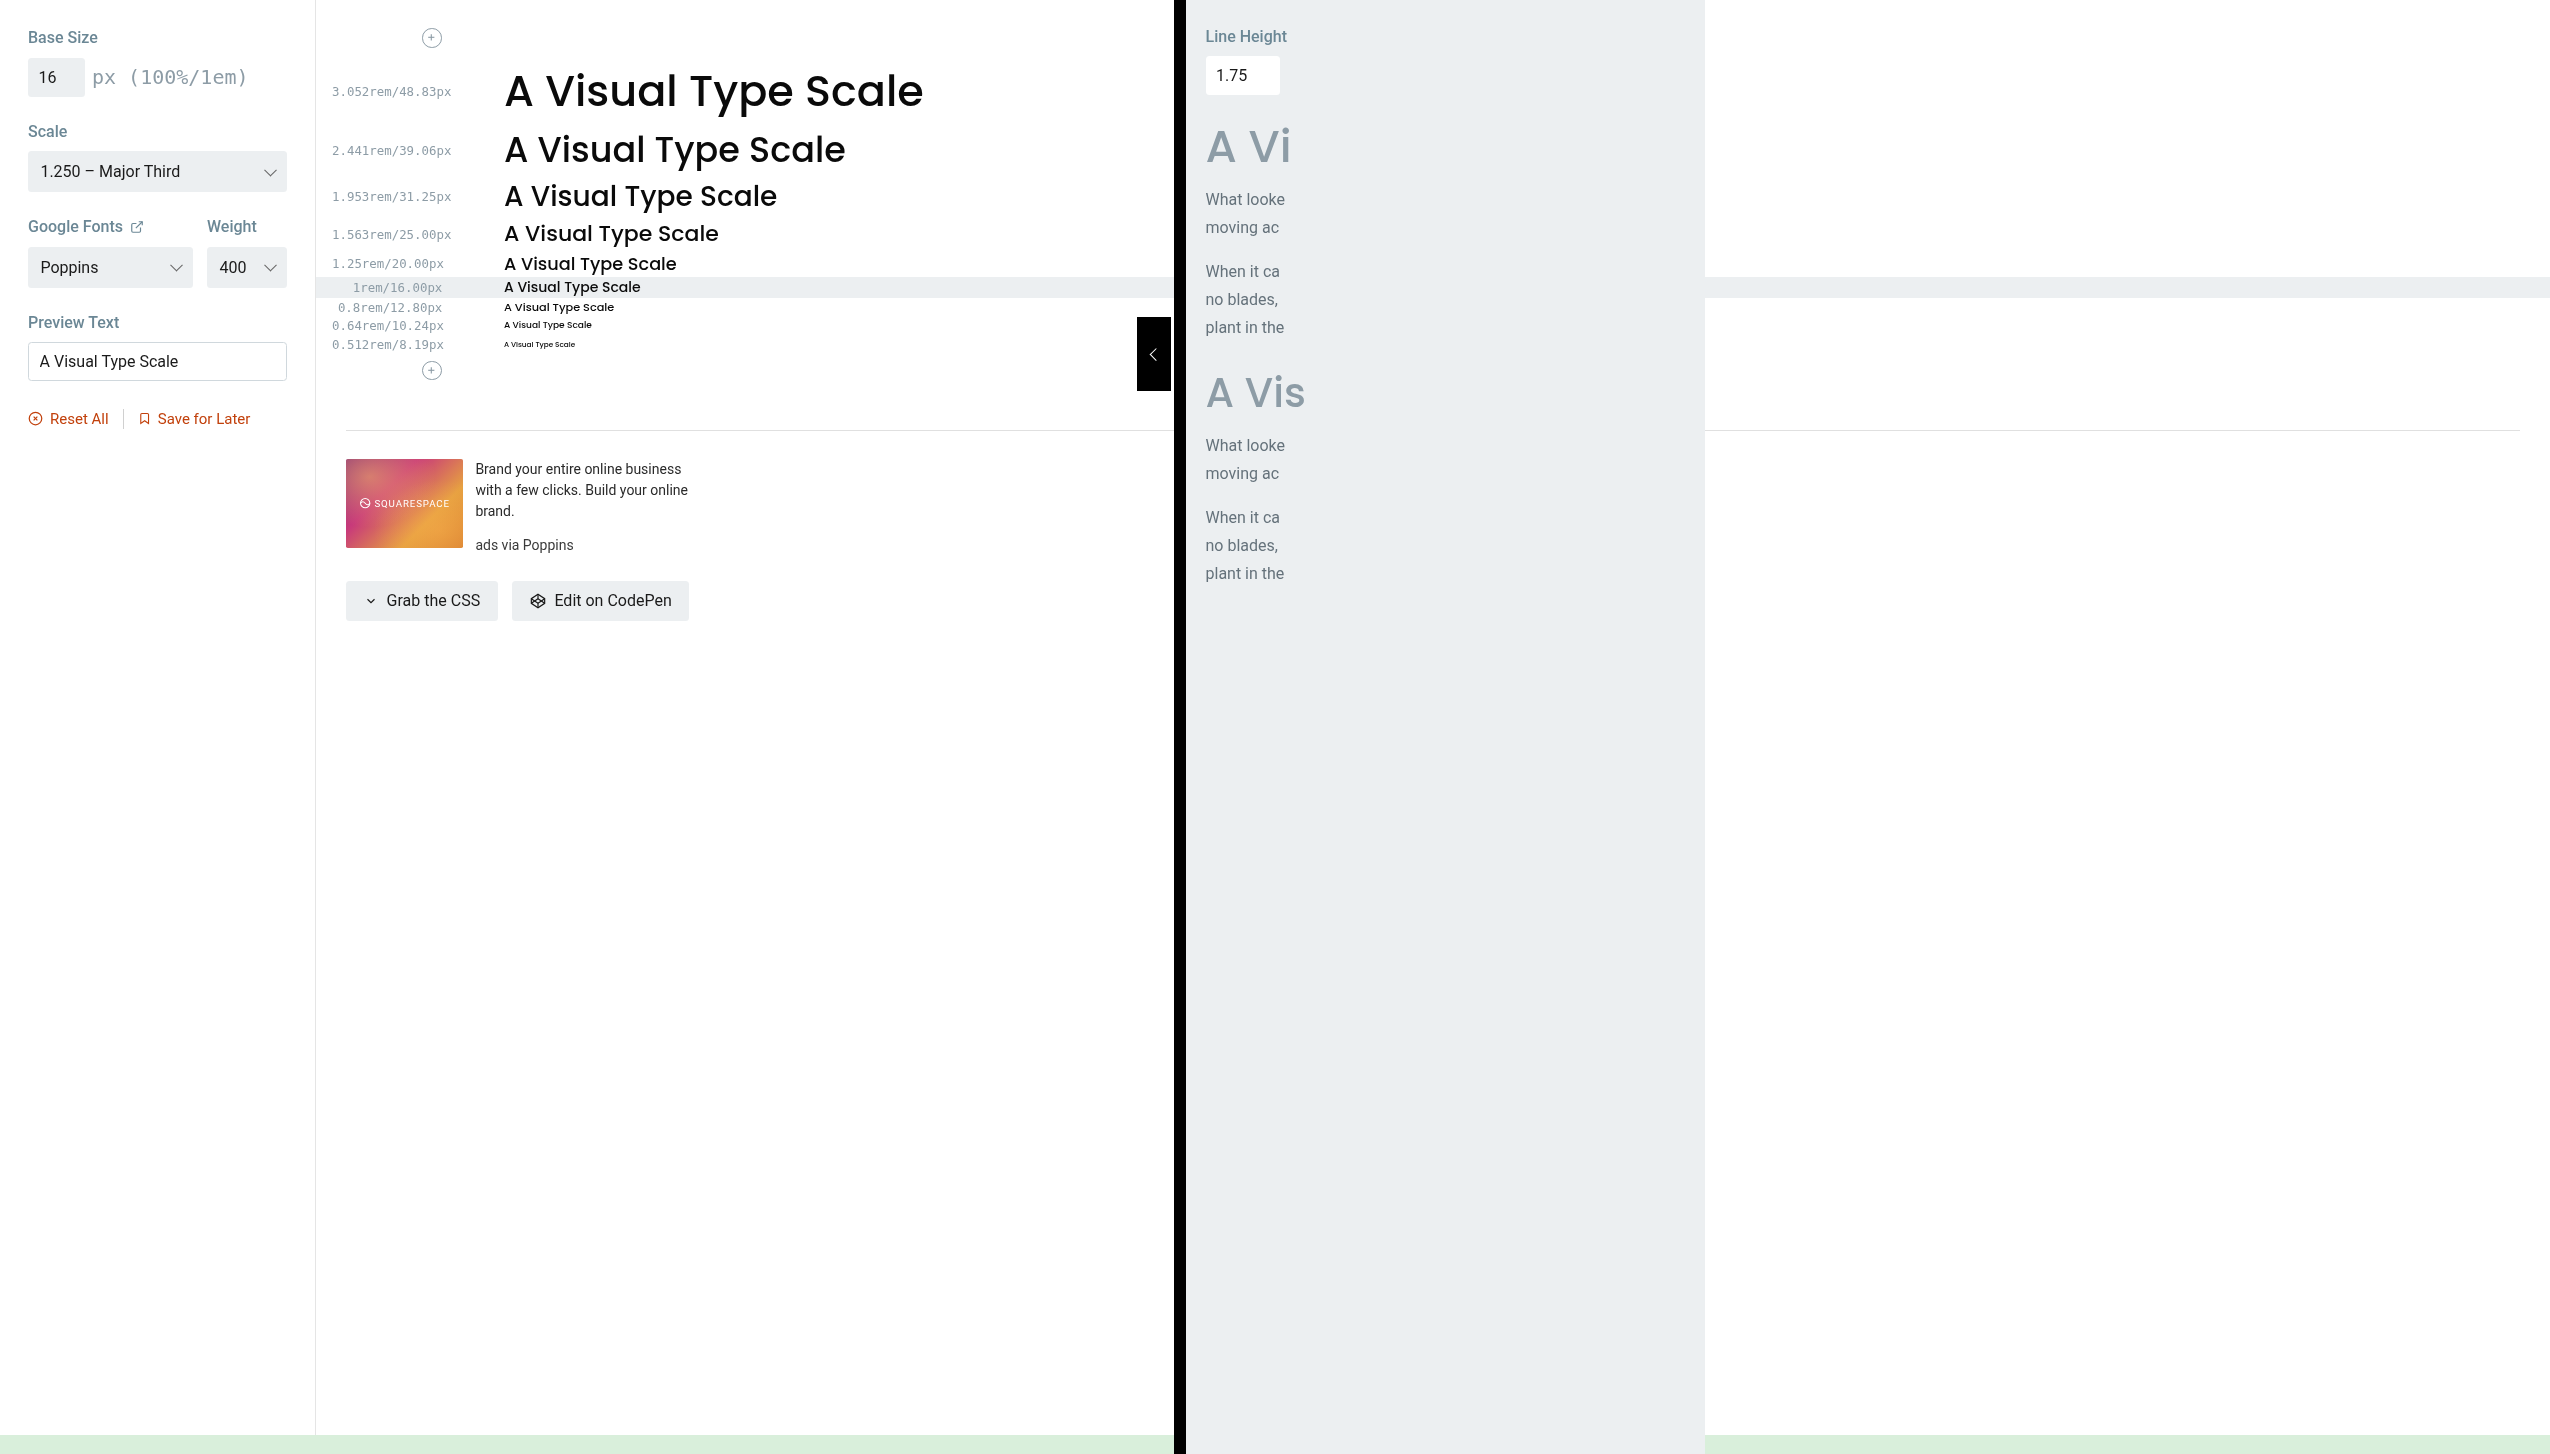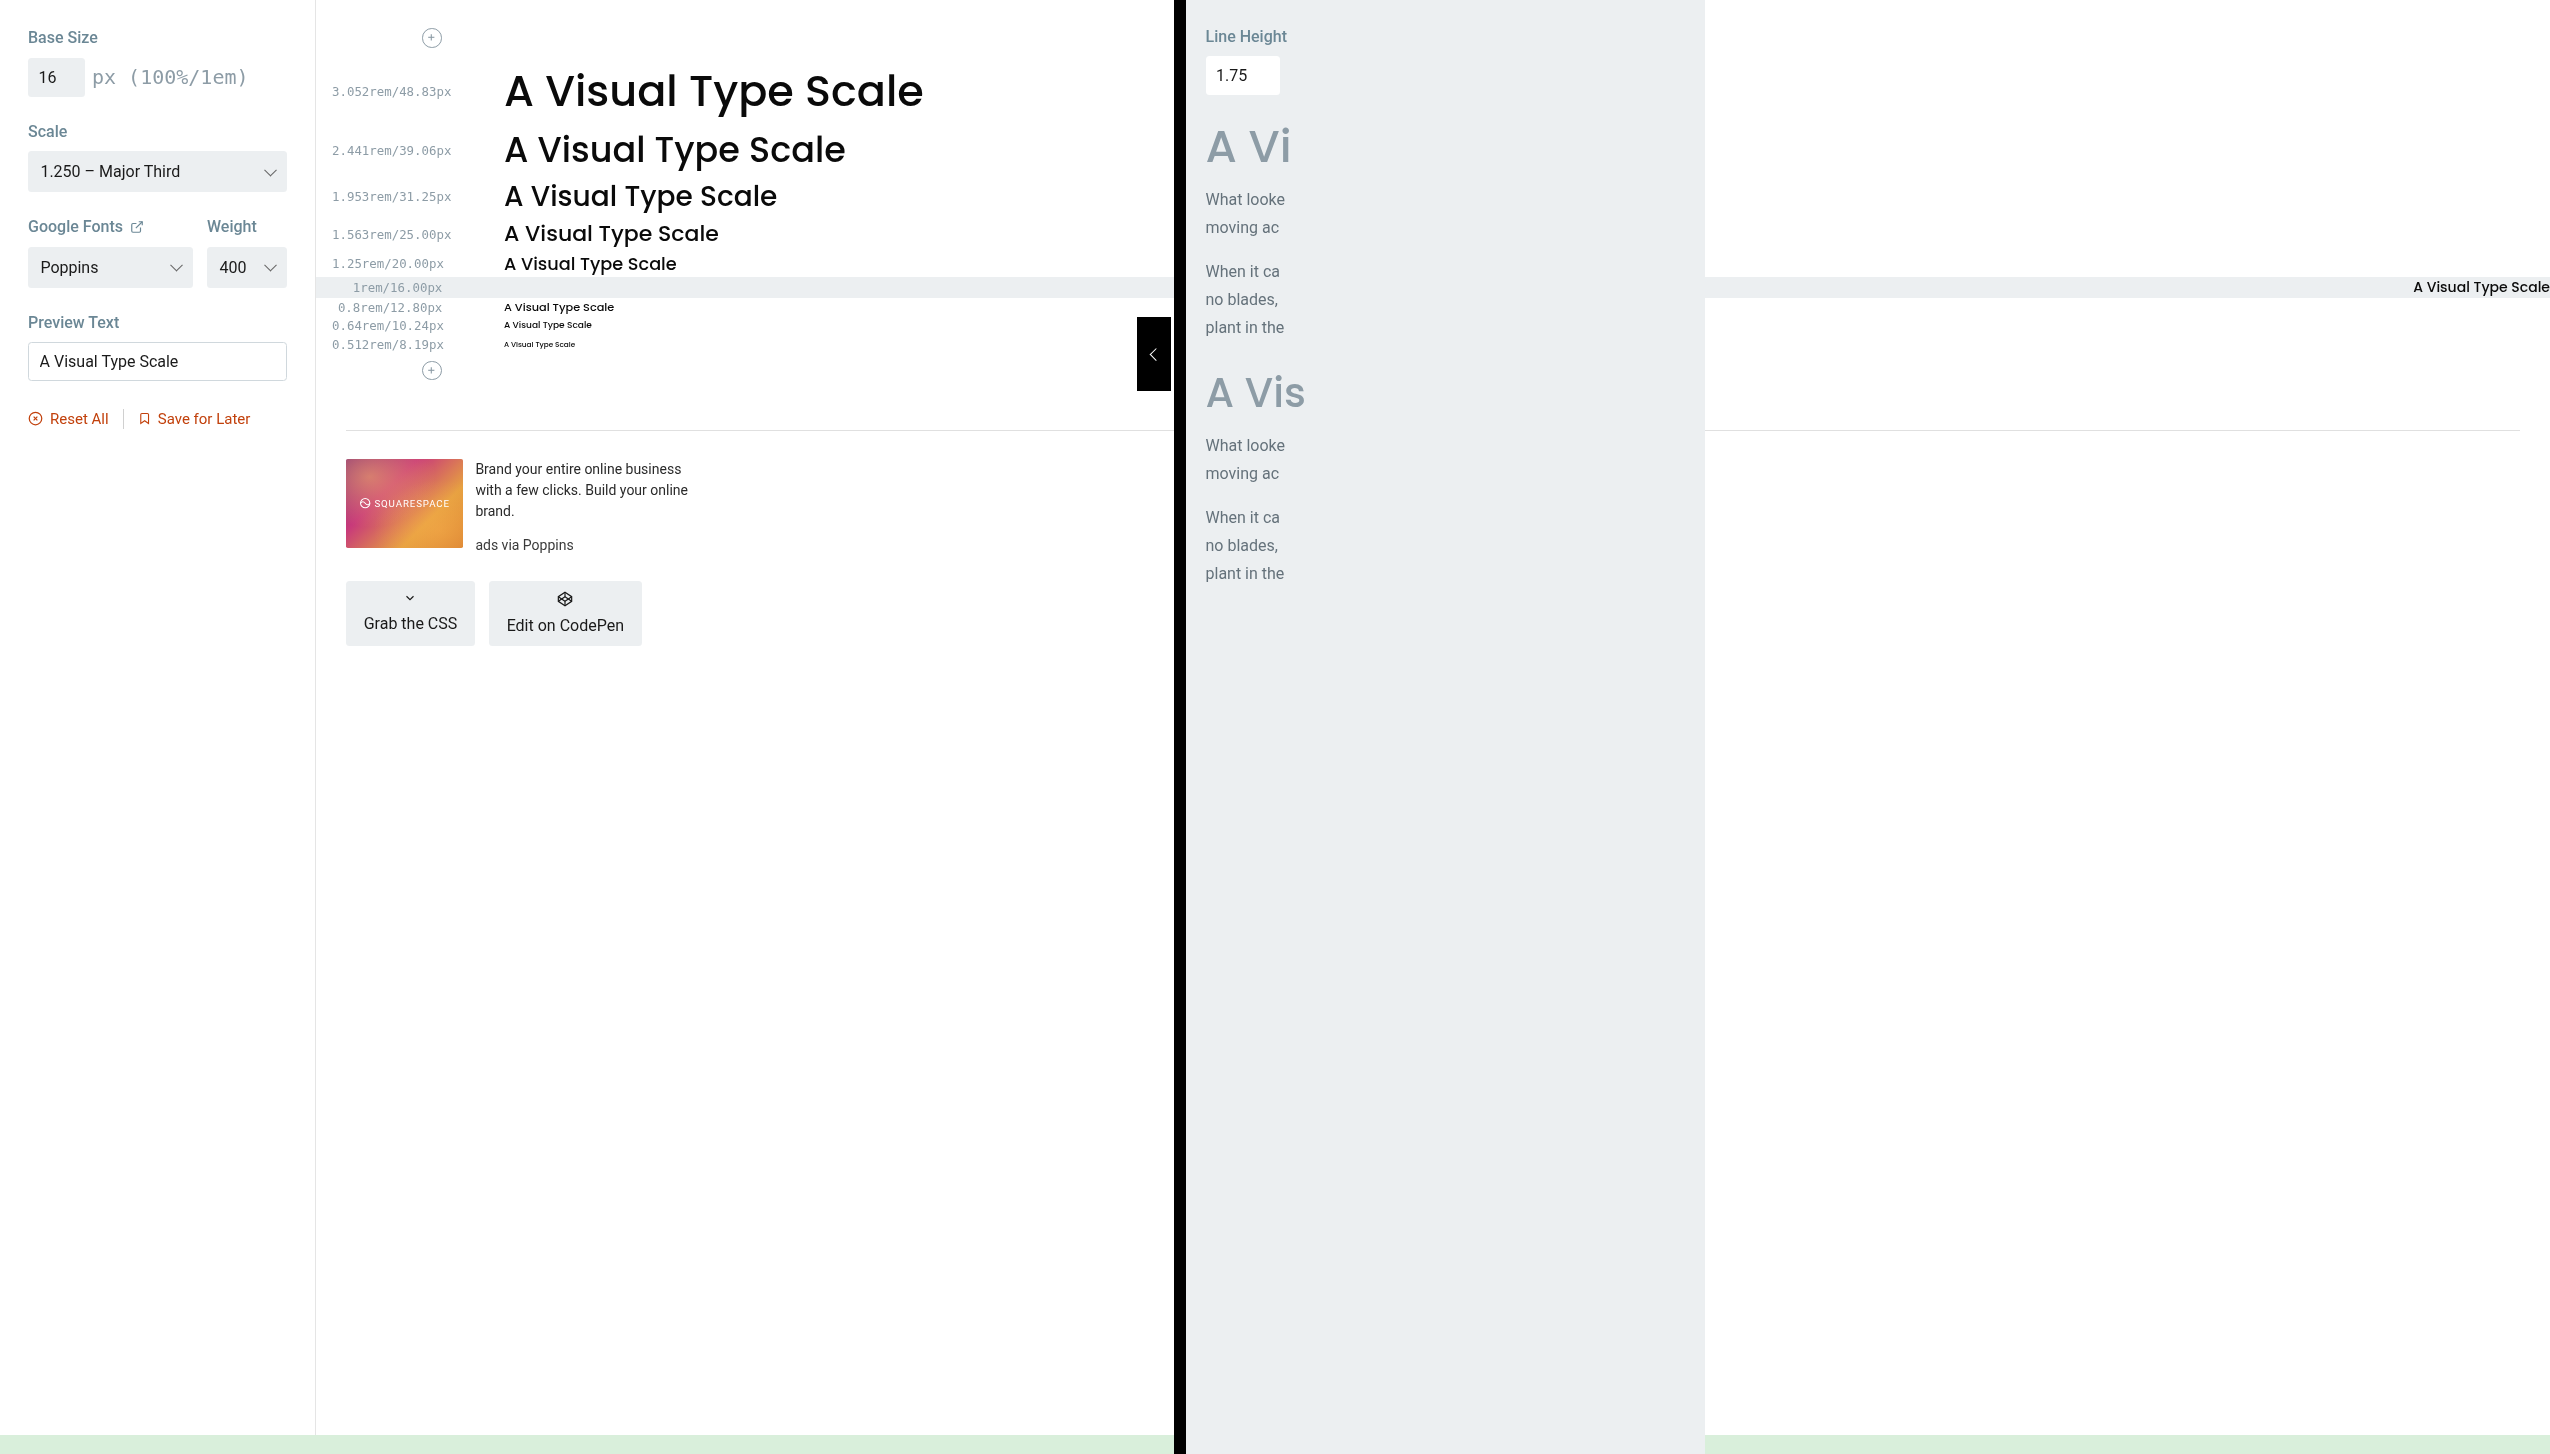--- a/index.html
+++ b/index.html
@@ -152,21 +152,21 @@
   margin-left: 106px;
 }
 .add-row-btn.bottom { margin-top: 7px; margin-bottom: 0; }
 .scale-list { width: 100%; }
 .scale-row {
   display: flex;
   align-items: center;
   padding-left: 16px;
   gap: 44px;
 }
-.scale-row.current { background: #eceff1; justify-content: space-between; }
+.scale-row.current { background: #eceff1; }
 .scale-meta {
   width: 128px;
   text-align: right;
   font-family: "Menlo", monospace;
   font-size: 12.4px;
   color: #8d9ca6;
   flex-shrink: 0;
   padding-right: 17.7px;
 }
 .scale-sample {
@@ -229,21 +229,20 @@
   align-items: center;
   gap: 8.9px;
   background: #eceff1;
   border: none;
   border-radius: 3.5px;
   padding: 10.6px 17.7px;
   font-size: 16px;
   font-family: inherit;
   color: #1a1a1a;
   cursor: pointer;
-  flex-direction: column;
 }
 
 .drawer-handle {
   position: absolute;
   right: calc( (100vw - 1174px) + 3.5px );
   top: 317px;
   width: 34px;
   height: 74px;
   background: #000;
   display: flex;

